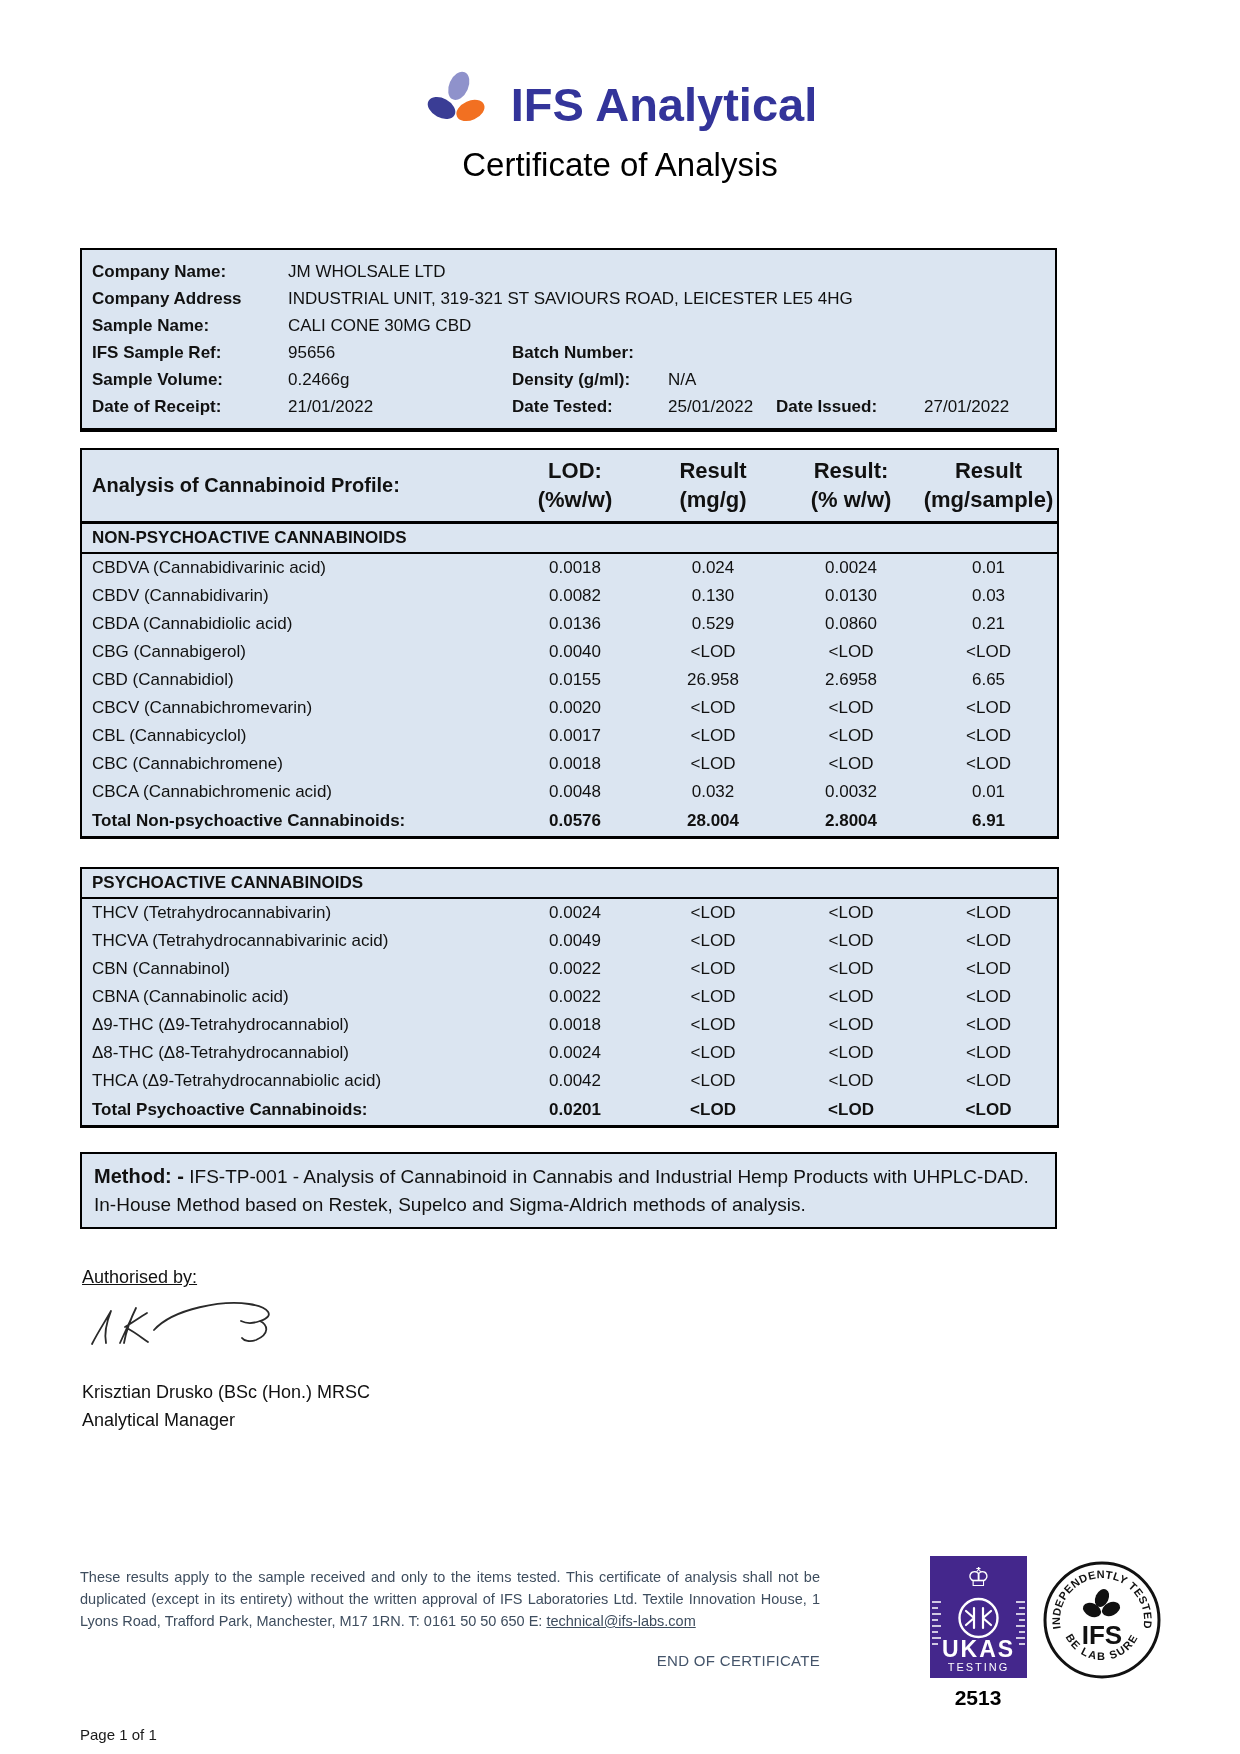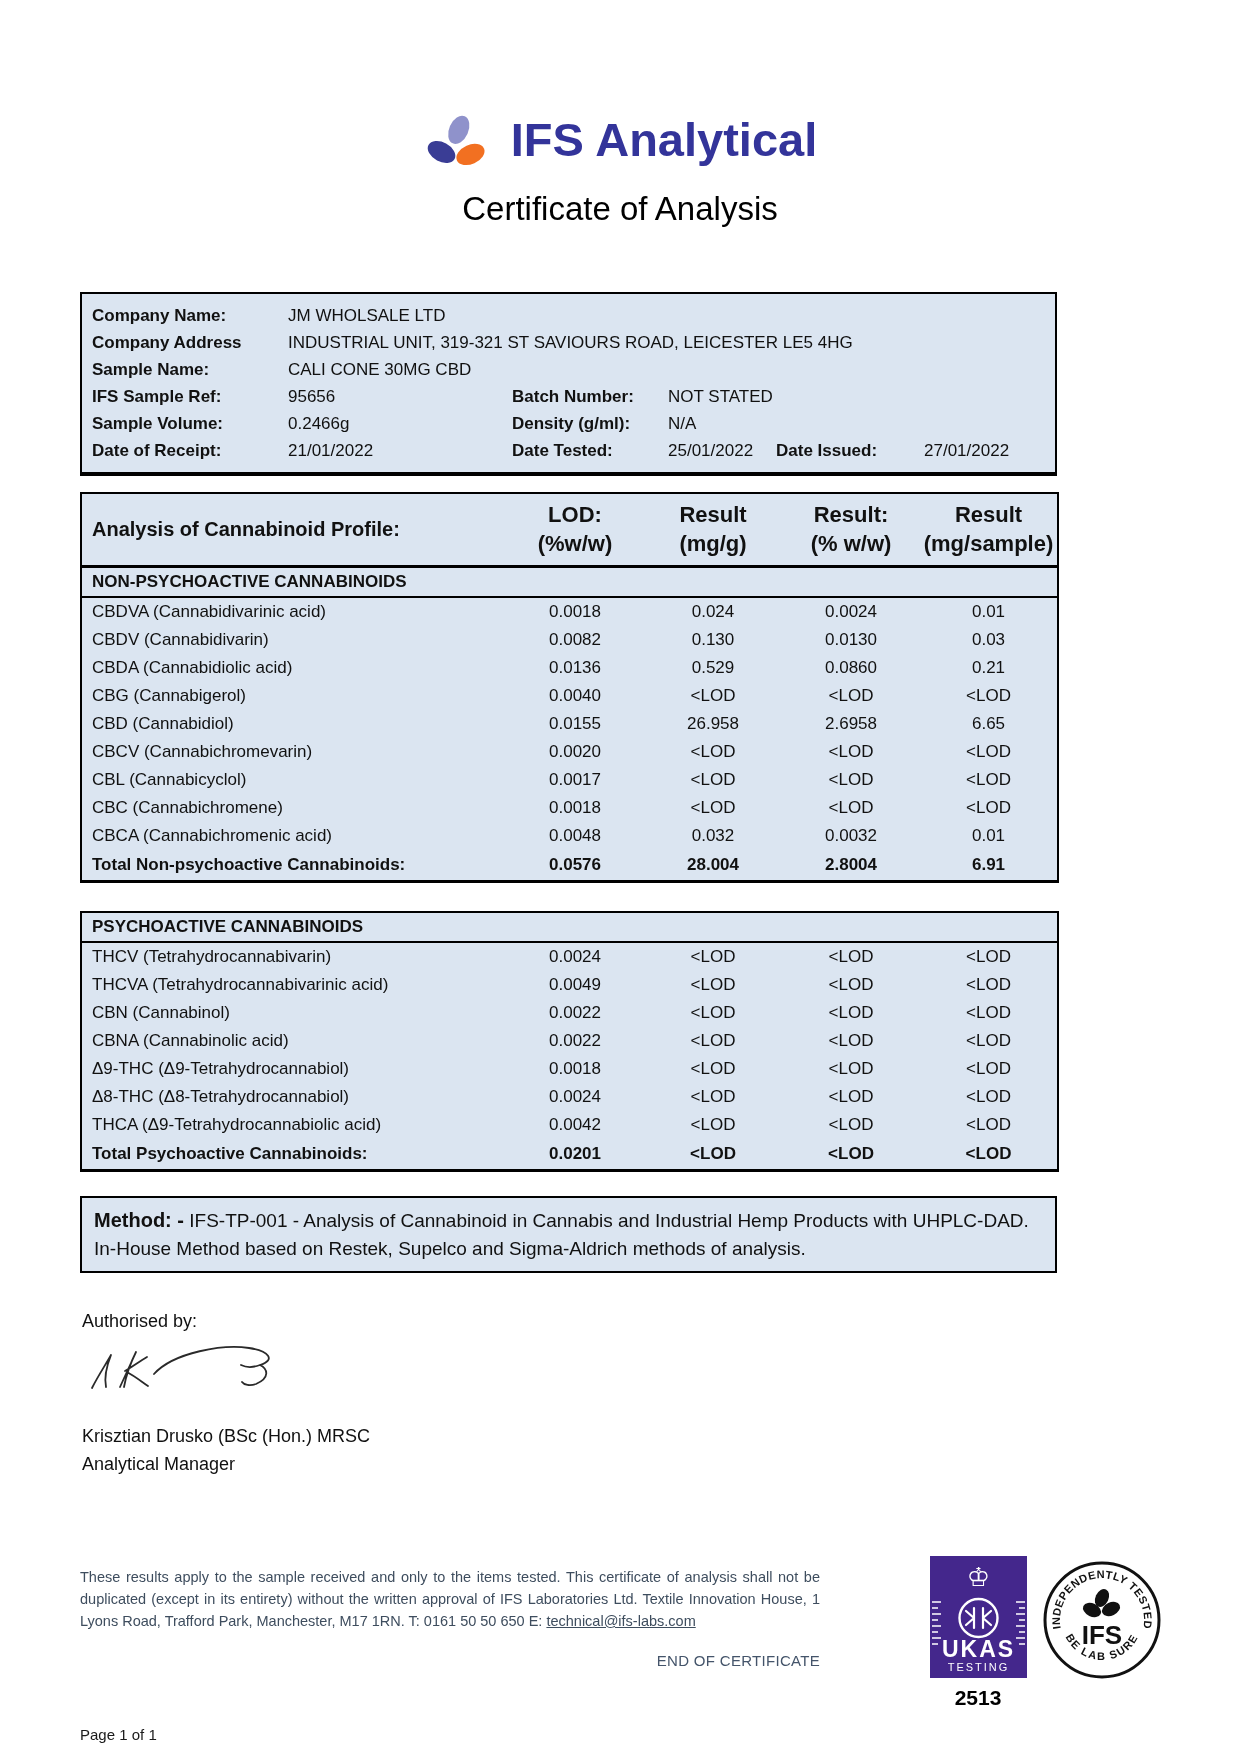--- a/index.html
+++ b/index.html
@@ -1,21 +1,21 @@
 <!DOCTYPE html>
 <html><head>
 <meta charset="utf-8">
 <style>
   html,body { margin:0; padding:0; background:#ffffff; }
   .page {
     position:relative; width:1240px; height:1754px; background:#fff;
     font-family:"Liberation Sans", sans-serif; color:#111; overflow:hidden;
   }
   
-  .brand-row { display:flex; justify-content:center; align-items:flex-start; gap:14px; padding-top:112px; }
+  .brand-row { display:flex; justify-content:center; align-items:flex-end; gap:14px; padding-top:68px; }
   .brand-text { font-size:47px; font-weight:700; color:#33349a; }
   .doc-title { text-align:center; font-size:33px; font-weight:400; color:#000; margin-top:14px; }
 
   
   .info-panel {
     margin:64px 0 0 80px; width:977px; box-sizing:border-box;
     background:#dbe5f1; border:2px solid #000; border-bottom-width:4px;
     padding:8px 0 8px 10px; font-size:17px;
   }
   .info-row { display:grid; grid-template-columns:196px 224px 156px 108px 148px 1fr; line-height:27px; }
@@ -40,21 +40,21 @@
 
   
   .method-box {
     margin:24px 0 0 80px; width:977px; box-sizing:border-box;
     background:#dbe5f1; border:2px solid #000;
     padding:8px 12px; font-size:19px; line-height:28px;
   }
   .method-box .mlabel { font-weight:700; font-size:20px; }
 
   
-  .authorised-label { margin:38px 0 4px 82px; font-size:18px; }
+  .authorised-label { margin:38px 0 4px 82px; font-size:18px;text-decoration:underline; }
   .signature-wrap { margin:8px 0 0 84px; }
   .auth-name { margin:16px 0 0 82px; font-size:18px; line-height:28px; }
 
   
   .disclaimer {
     position:absolute; left:80px; top:1566px; width:740px;
     font-size:14.5px; line-height:22px; color:#3e4d5e; text-align:justify;
   }
   .disclaimer a { color:#3e4d5e; text-decoration:underline; }
   .end-cert { position:absolute; left:80px; top:1652px; width:740px; text-align:right;
@@ -90,21 +90,20 @@
       <div class="ival span-rest">INDUSTRIAL UNIT, 319-321 ST SAVIOURS ROAD, LEICESTER LE5 4HG</div>
     </div>
     <div class="info-row">
       <div class="ilabel">Sample Name:</div>
       <div class="ival span-rest">CALI CONE 30MG CBD</div>
     </div>
     <div class="info-row">
       <div class="ilabel">IFS Sample Ref:</div>
       <div class="ival">95656</div>
       <div class="ilabel">Batch Number:</div>
-      <div class="ival span-4">NOT STATED</div>
     </div>
     <div class="info-row">
       <div class="ilabel">Sample Volume:</div>
       <div class="ival">0.2466g</div>
       <div class="ilabel">Density (g/ml):</div>
       <div class="ival span-4">N/A</div>
     </div>
     <div class="info-row">
       <div class="ilabel">Date of Receipt:</div>
       <div class="ival">21/01/2022</div>

